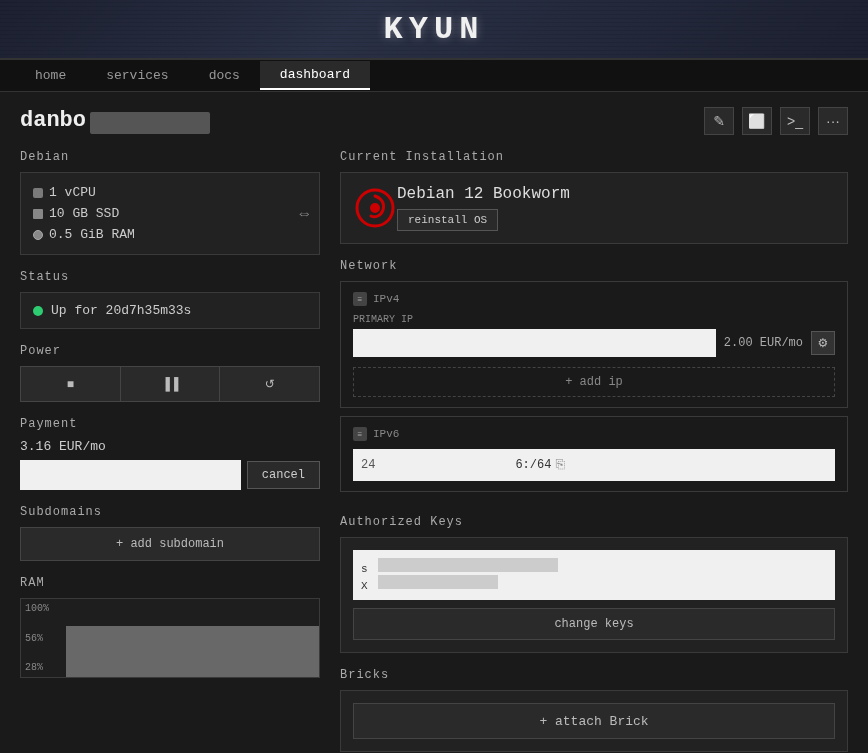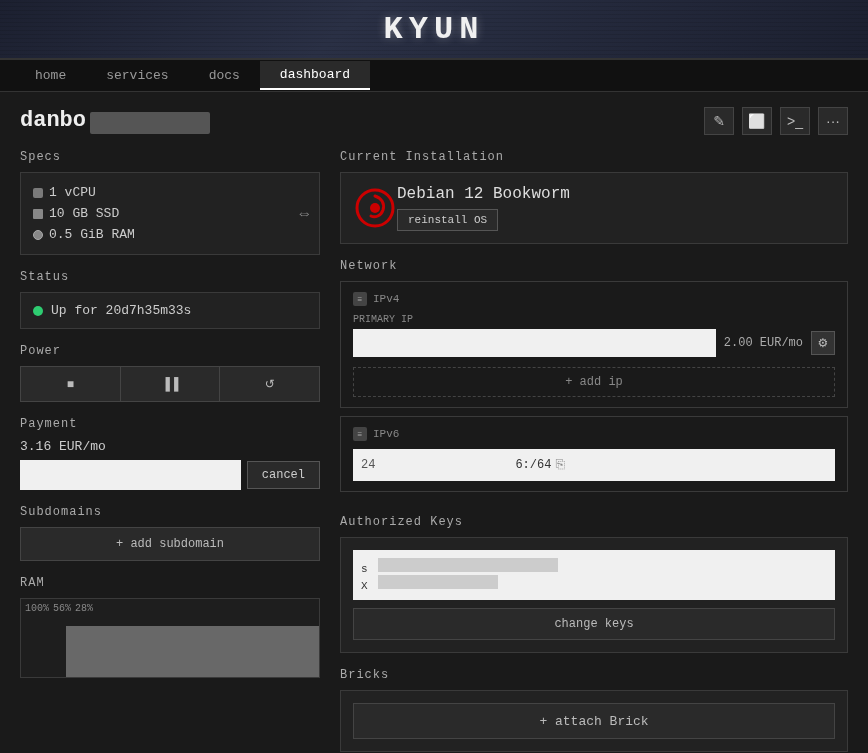--- a/index.html
+++ b/index.html
@@ -286,20 +286,21 @@
       overflow: hidden;
     }
 
     .ram-labels {
       position: absolute;
       left: 0;
       top: 0;
       bottom: 0;
       width: 45px;
       display: flex;
+      flex-direction: column;
       justify-content: space-between;
       padding: 4px 0;
       color: #888;
       font-size: 10px;
     }
 
     .ram-label {
       padding-left: 4px;
     }
 
@@ -544,21 +545,21 @@
       <button class="action-icon-btn">&gt;_</button>
       <button class="action-icon-btn">···</button>
     </div>
   </div>
 
   <div class="two-col">
 
     <div class="left-col">
 
       <div>
-        <div class="section-title">Specs</div>
+        <div class="section-title">Debian</div>
         <div class="specs-box">
           <div class="spec-item">
             <span class="spec-dot cpu"></span>
             <span>1 vCPU</span>
           </div>
           <div class="spec-item">
             <span class="spec-dot disk"></span>
             <span>10 GB SSD</span>
           </div>
           <div class="spec-item">

